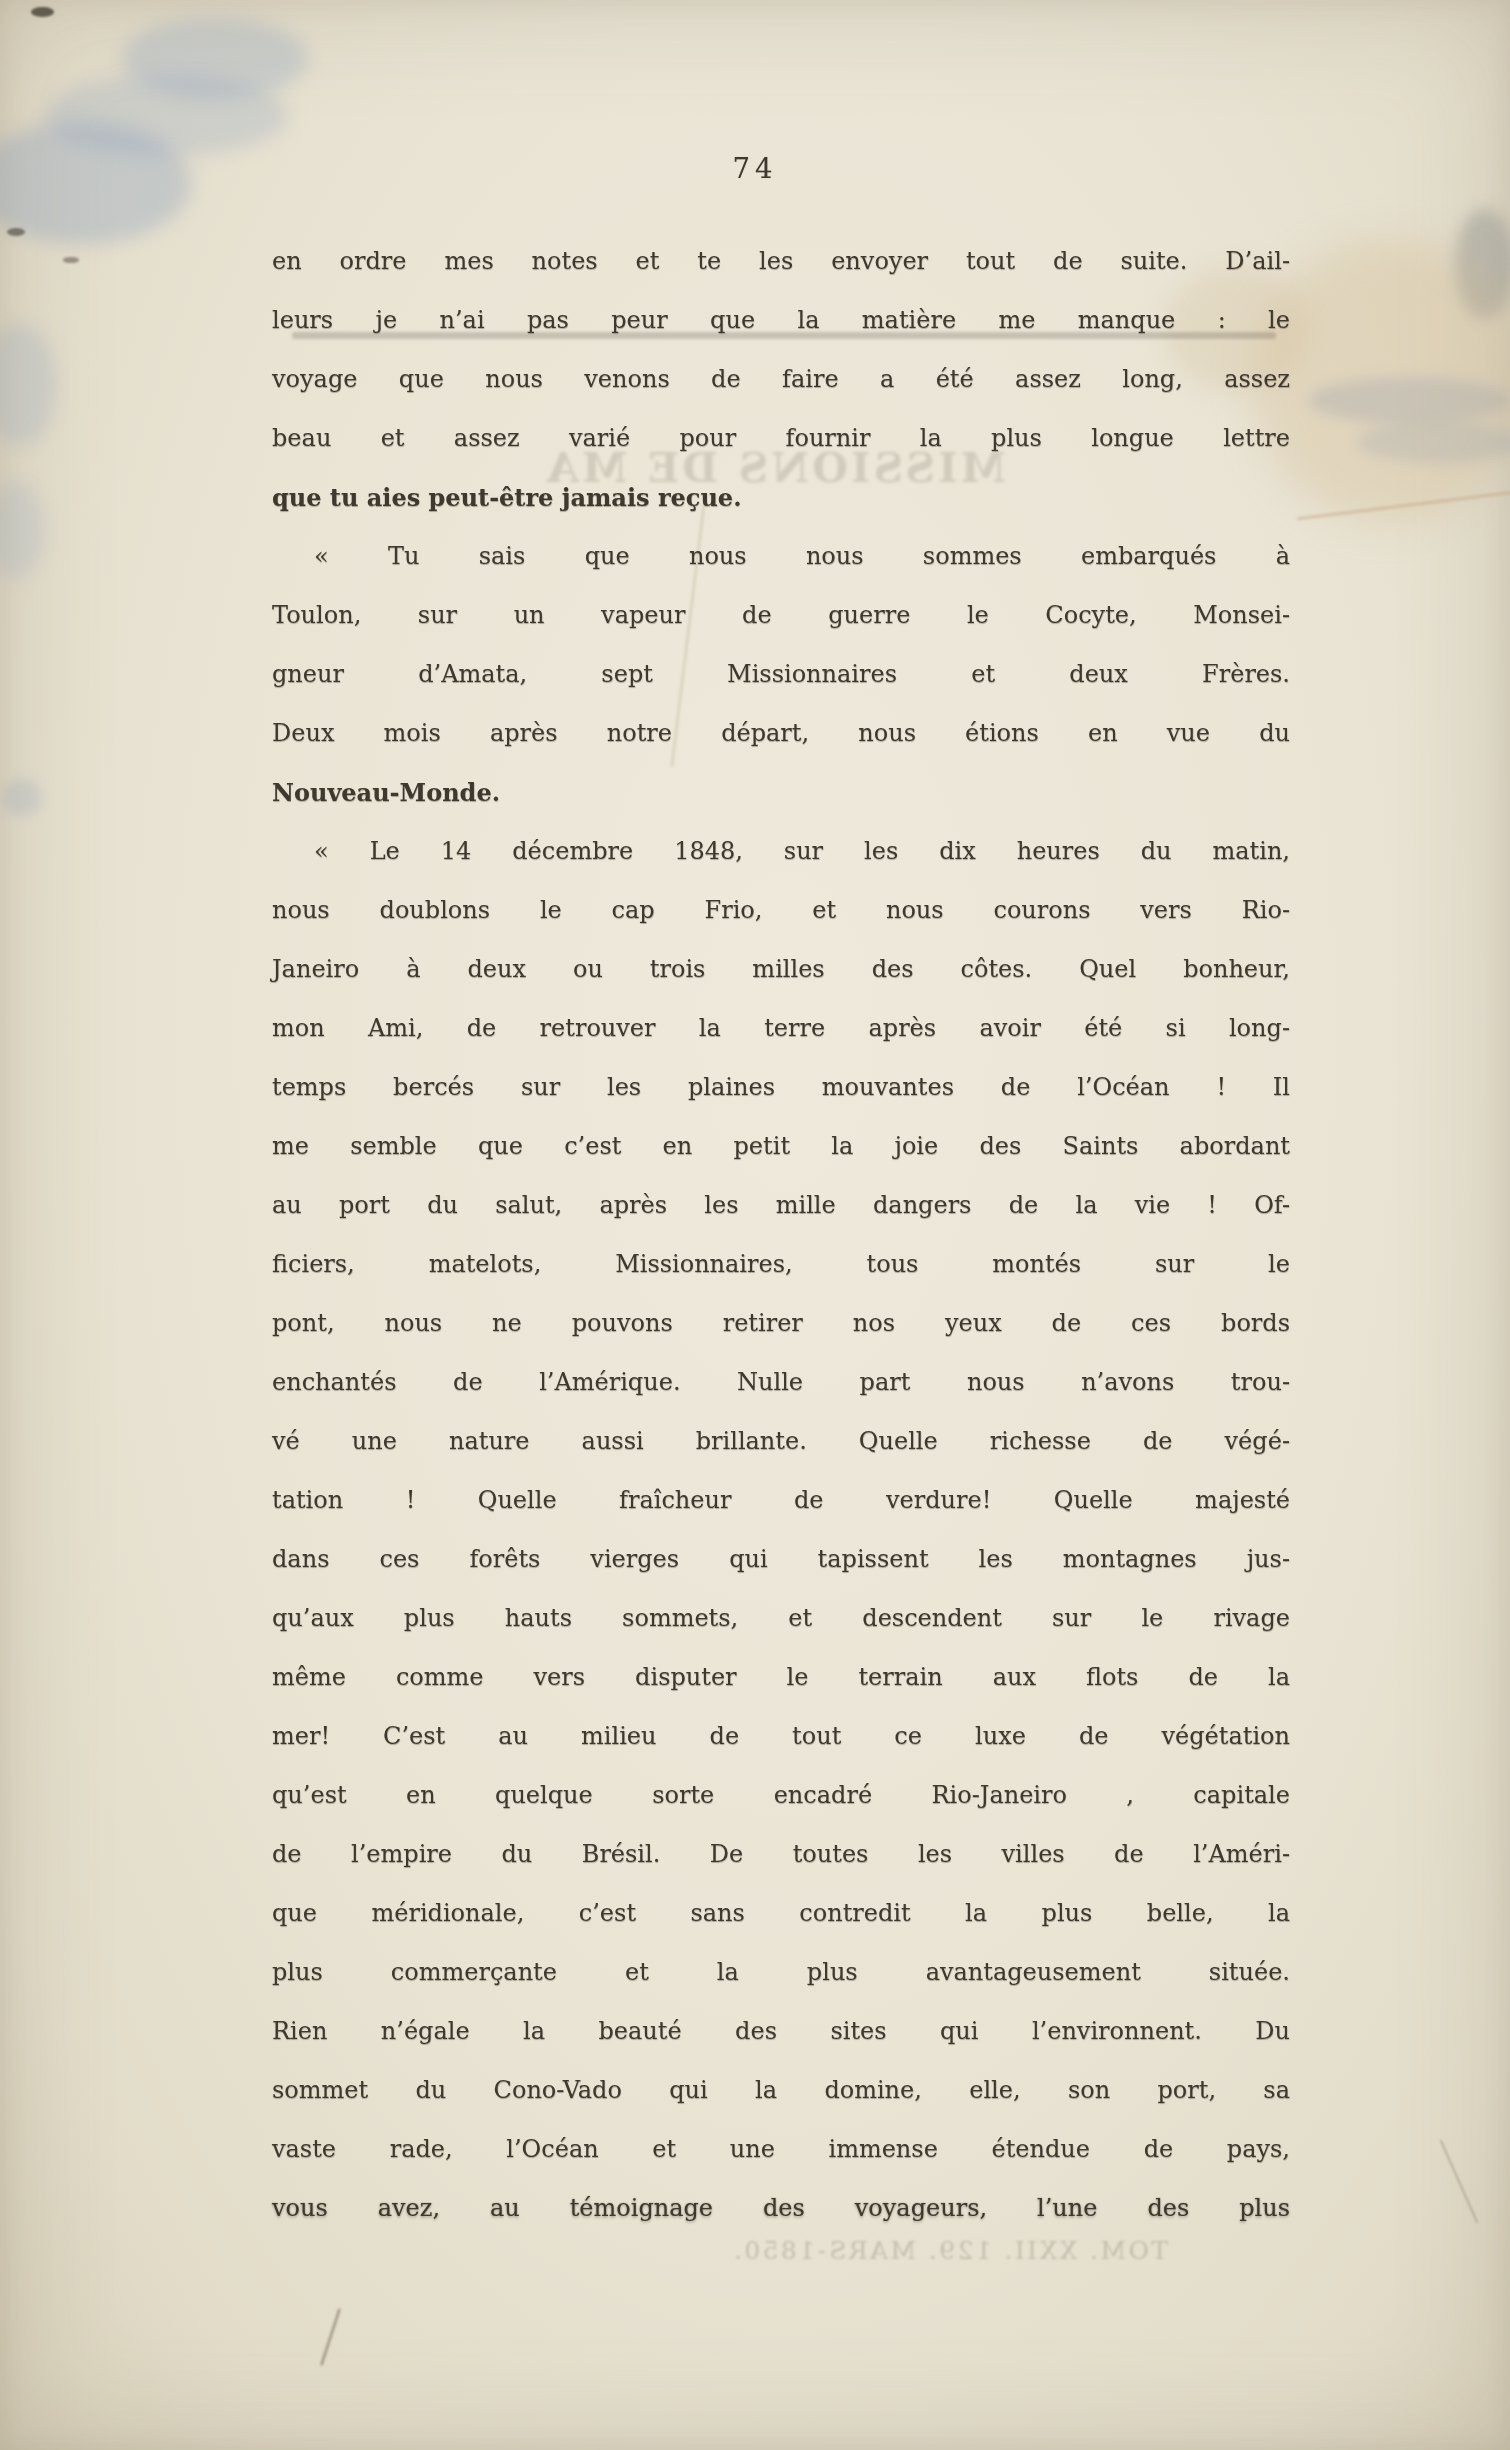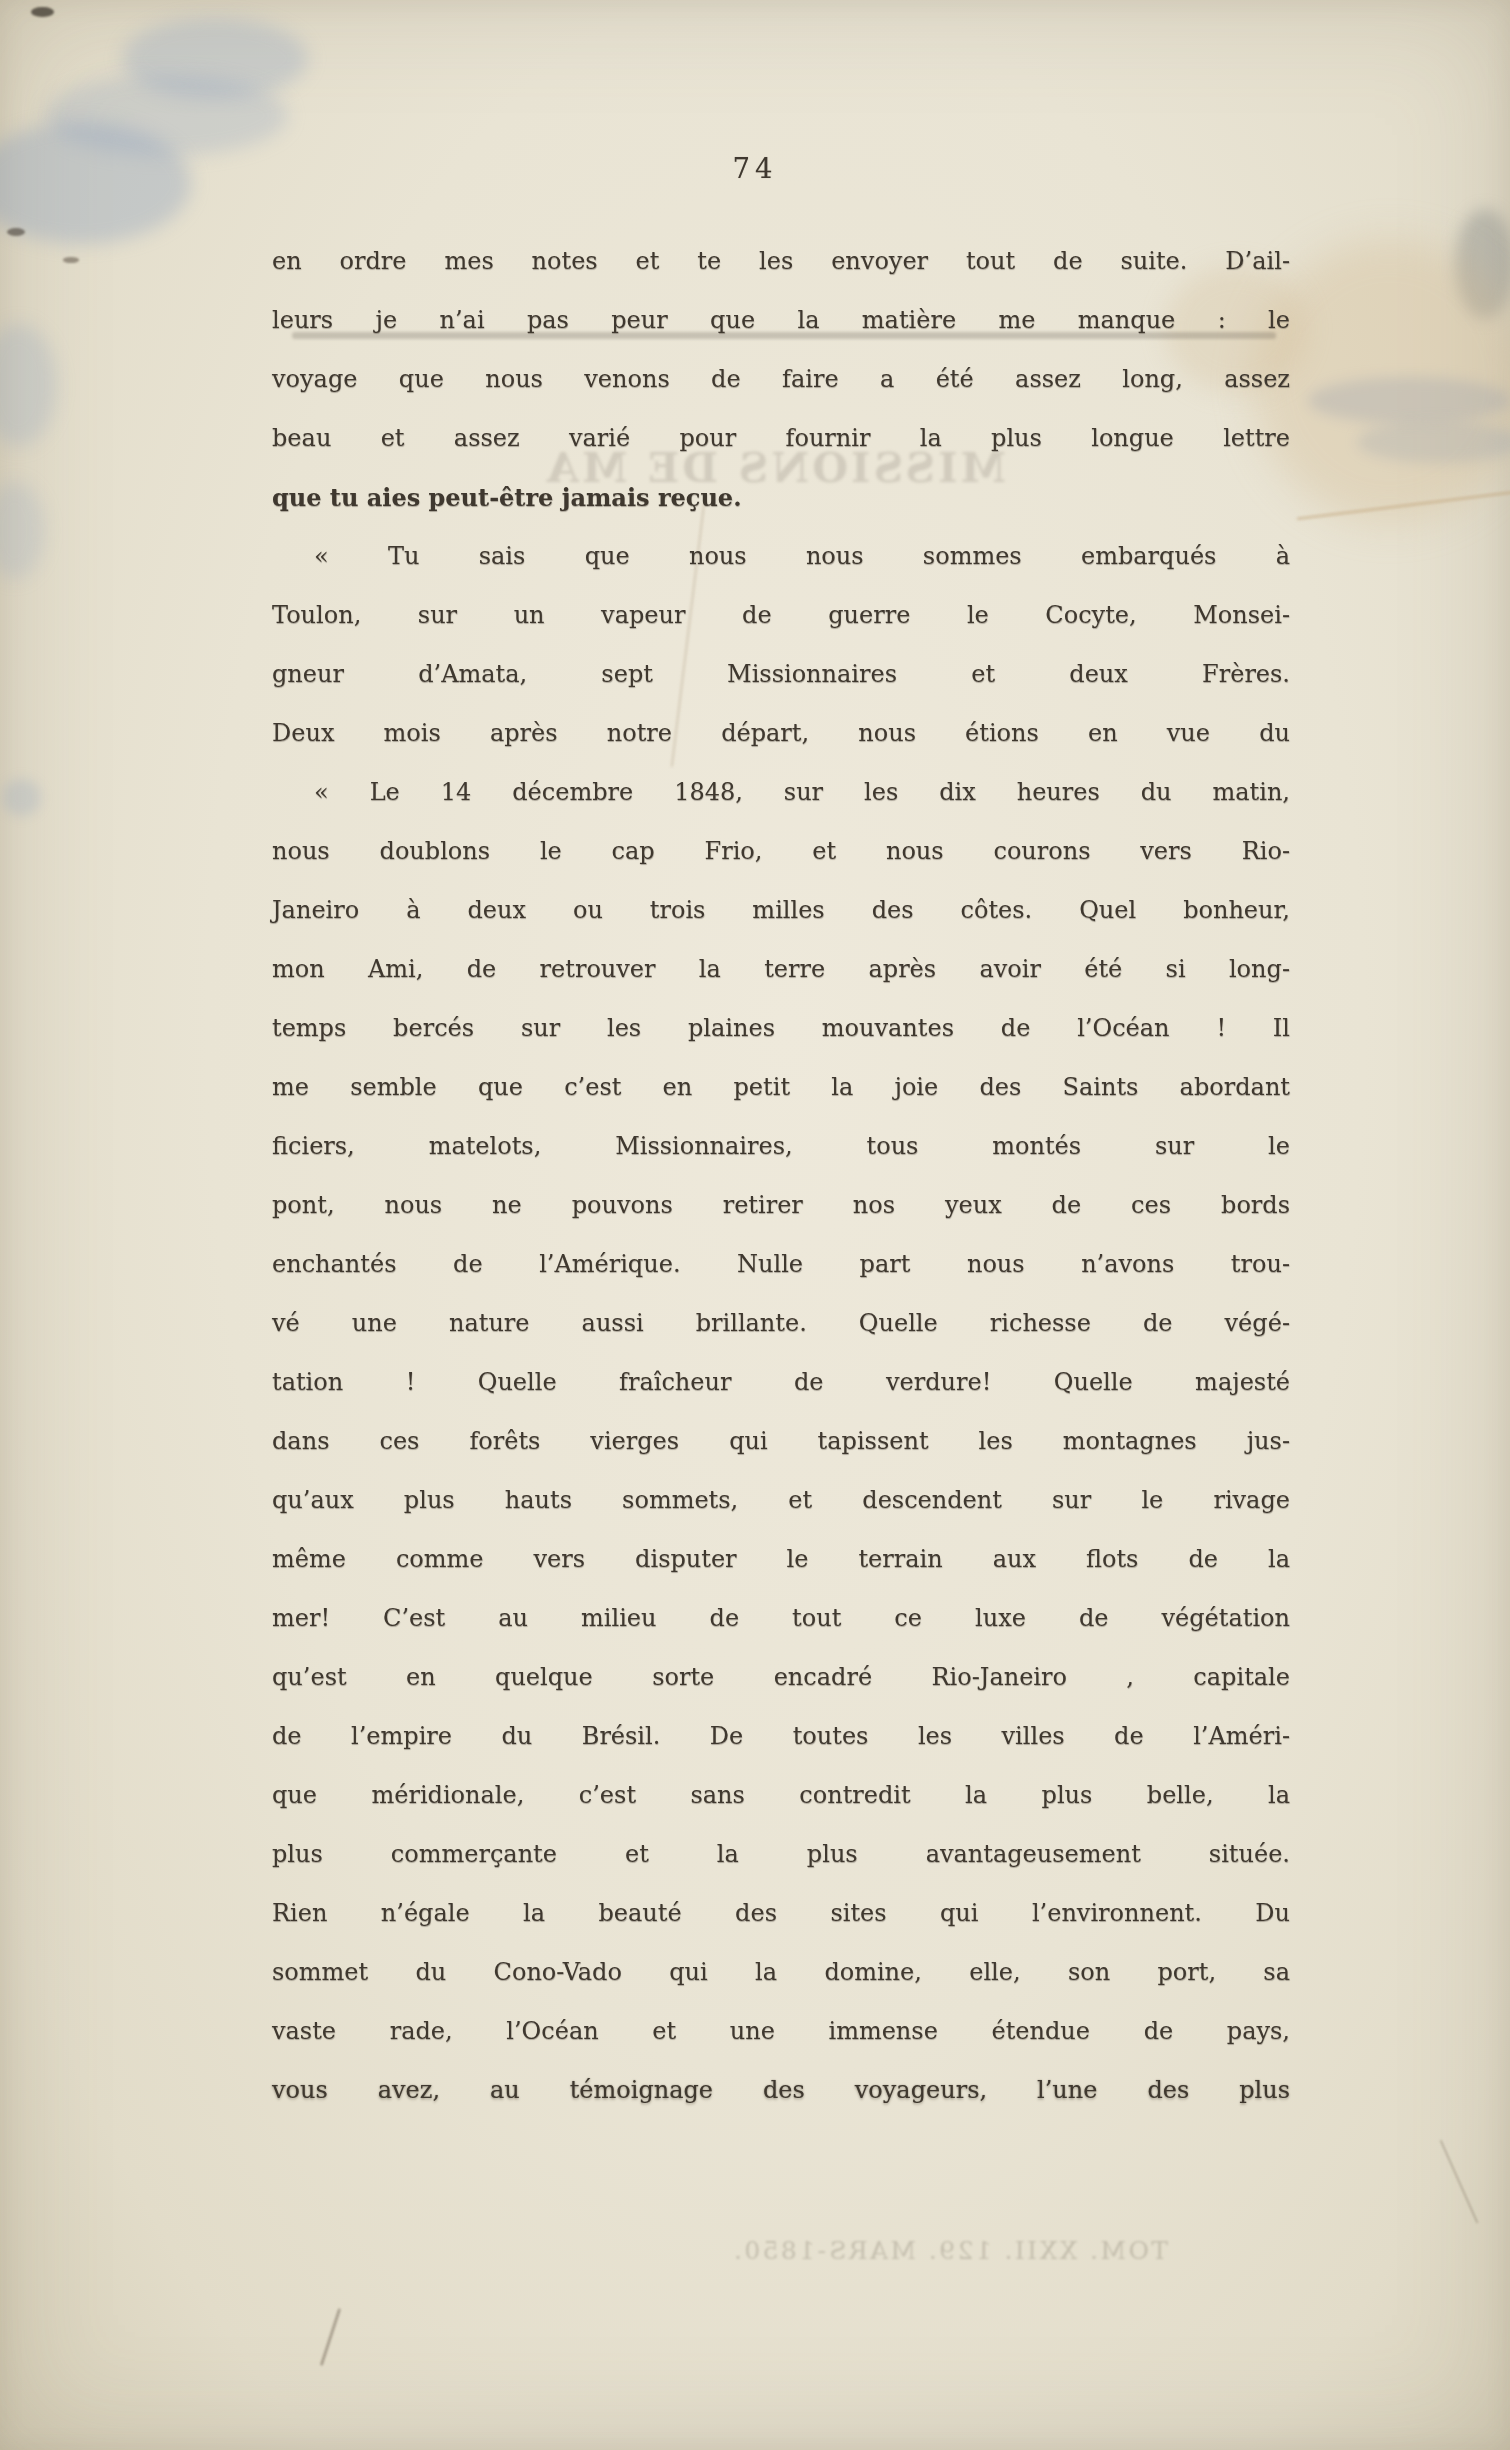--- a/index.html
+++ b/index.html
@@ -94,26 +94,28 @@
   <div class="text-block">
       <div class="line"><span>en ordre mes notes et te les envoyer tout de suite. D’ail-</span></div>
       <div class="line"><span>leurs je n’ai pas peur que la matière me manque : le</span></div>
       <div class="line"><span>voyage que nous venons de faire a été assez long, assez</span></div>
       <div class="line"><span>beau et assez varié pour fournir la plus longue lettre</span></div>
       <div class="line para-end"><span>que tu aies peut-être jamais reçue.</span></div>
       <div class="line indent"><span>« Tu sais que nous nous sommes embarqués à</span></div>
       <div class="line"><span>Toulon, sur un vapeur de guerre </span><span class="it">le Cocyte</span><span>, Monsei-</span></div>
       <div class="line"><span>gneur d’Amata, sept Missionnaires et deux Frères.</span></div>
       <div class="line"><span>Deux mois après notre départ, nous étions en vue du</span></div>
+      <div class="line para-end"><span>Nouveau-Monde.</span></div>
       <div class="line indent"><span>« Le 14 décembre 1848, sur les dix heures du matin,</span></div>
       <div class="line"><span>nous doublons le cap </span><span class="it">Frio</span><span>, et nous courons vers Rio-</span></div>
       <div class="line"><span>Janeiro à deux ou trois milles des côtes. Quel bonheur,</span></div>
       <div class="line"><span>mon Ami, de retrouver la terre après avoir été si long-</span></div>
       <div class="line"><span>temps bercés sur les plaines mouvantes de l’Océan ! Il</span></div>
       <div class="line"><span>me semble que c’est en petit la joie des Saints abordant</span></div>
+      <div class="line"><span>au port du salut, après les mille dangers de la vie ! Of-</span></div>
       <div class="line"><span>ficiers, matelots, Missionnaires, tous montés sur le</span></div>
       <div class="line"><span>pont, nous ne pouvons retirer nos yeux de ces bords</span></div>
       <div class="line"><span>enchantés de l’Amérique. Nulle part nous n’avons trou-</span></div>
       <div class="line"><span>vé une nature aussi brillante. Quelle richesse de végé-</span></div>
       <div class="line"><span>tation ! Quelle fraîcheur de verdure! Quelle majesté</span></div>
       <div class="line"><span>dans ces forêts vierges qui tapissent les montagnes jus-</span></div>
       <div class="line"><span>qu’aux plus hauts sommets, et descendent sur le rivage</span></div>
       <div class="line"><span>même comme vers disputer le terrain aux flots de la</span></div>
       <div class="line"><span>mer! C’est au milieu de tout ce luxe de végétation</span></div>
       <div class="line"><span>qu’est en quelque sorte encadré Rio-Janeiro , capitale</span></div>

